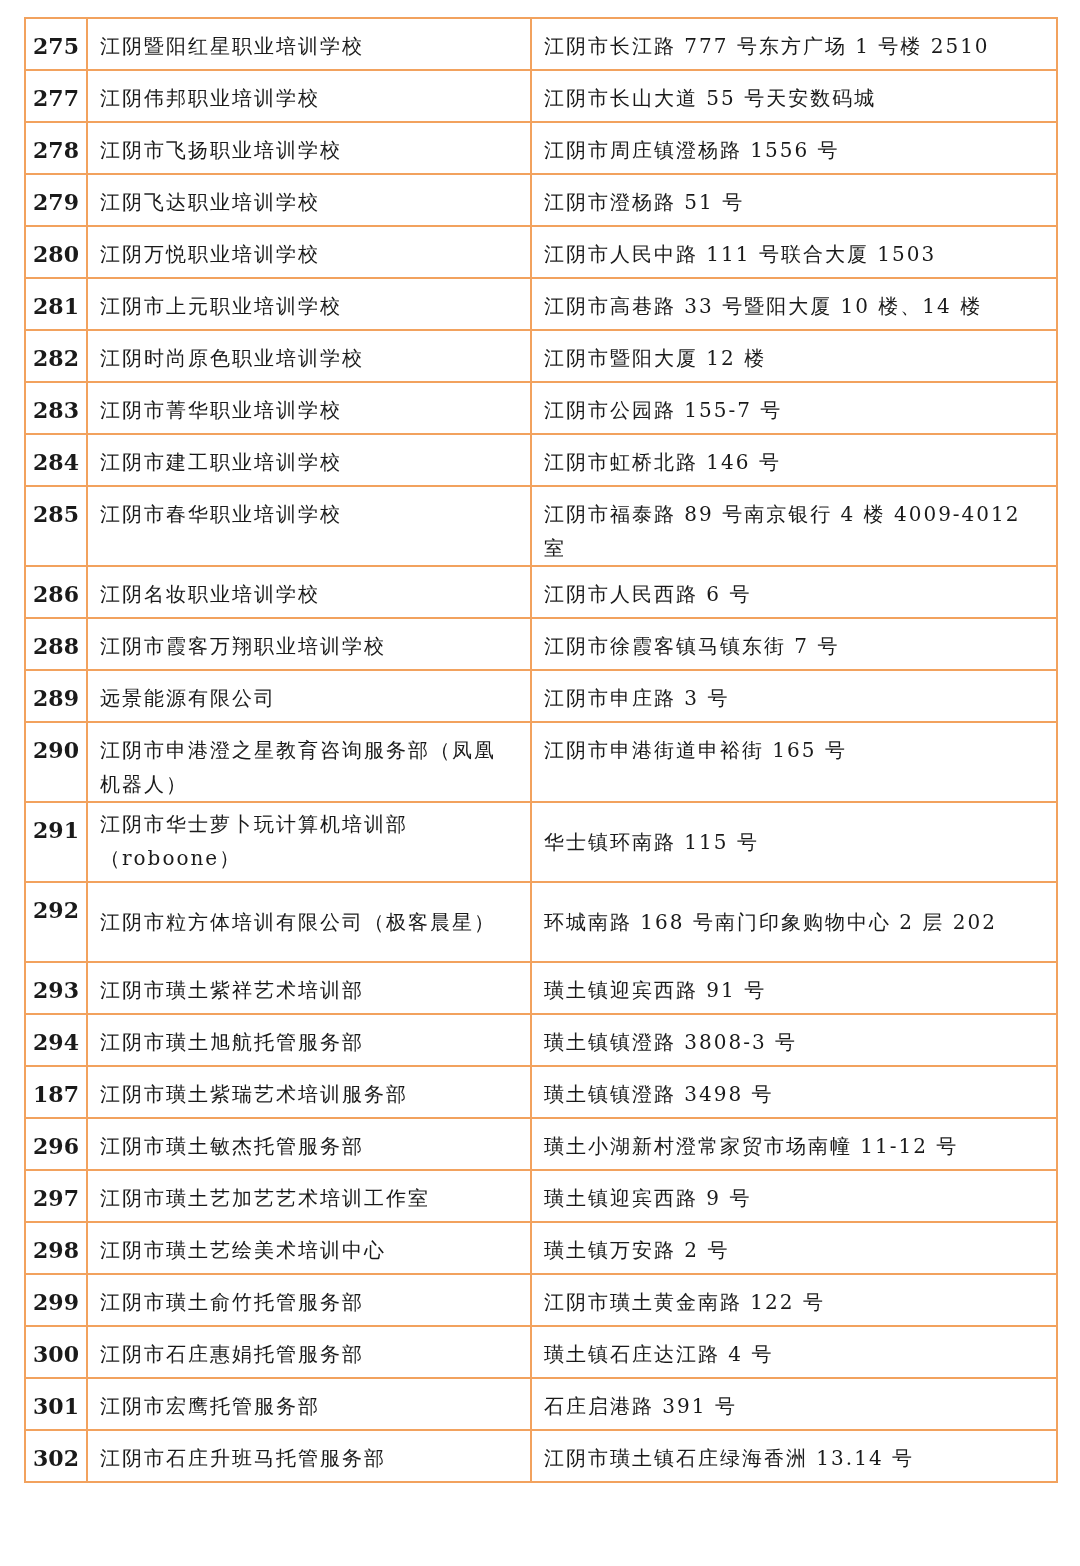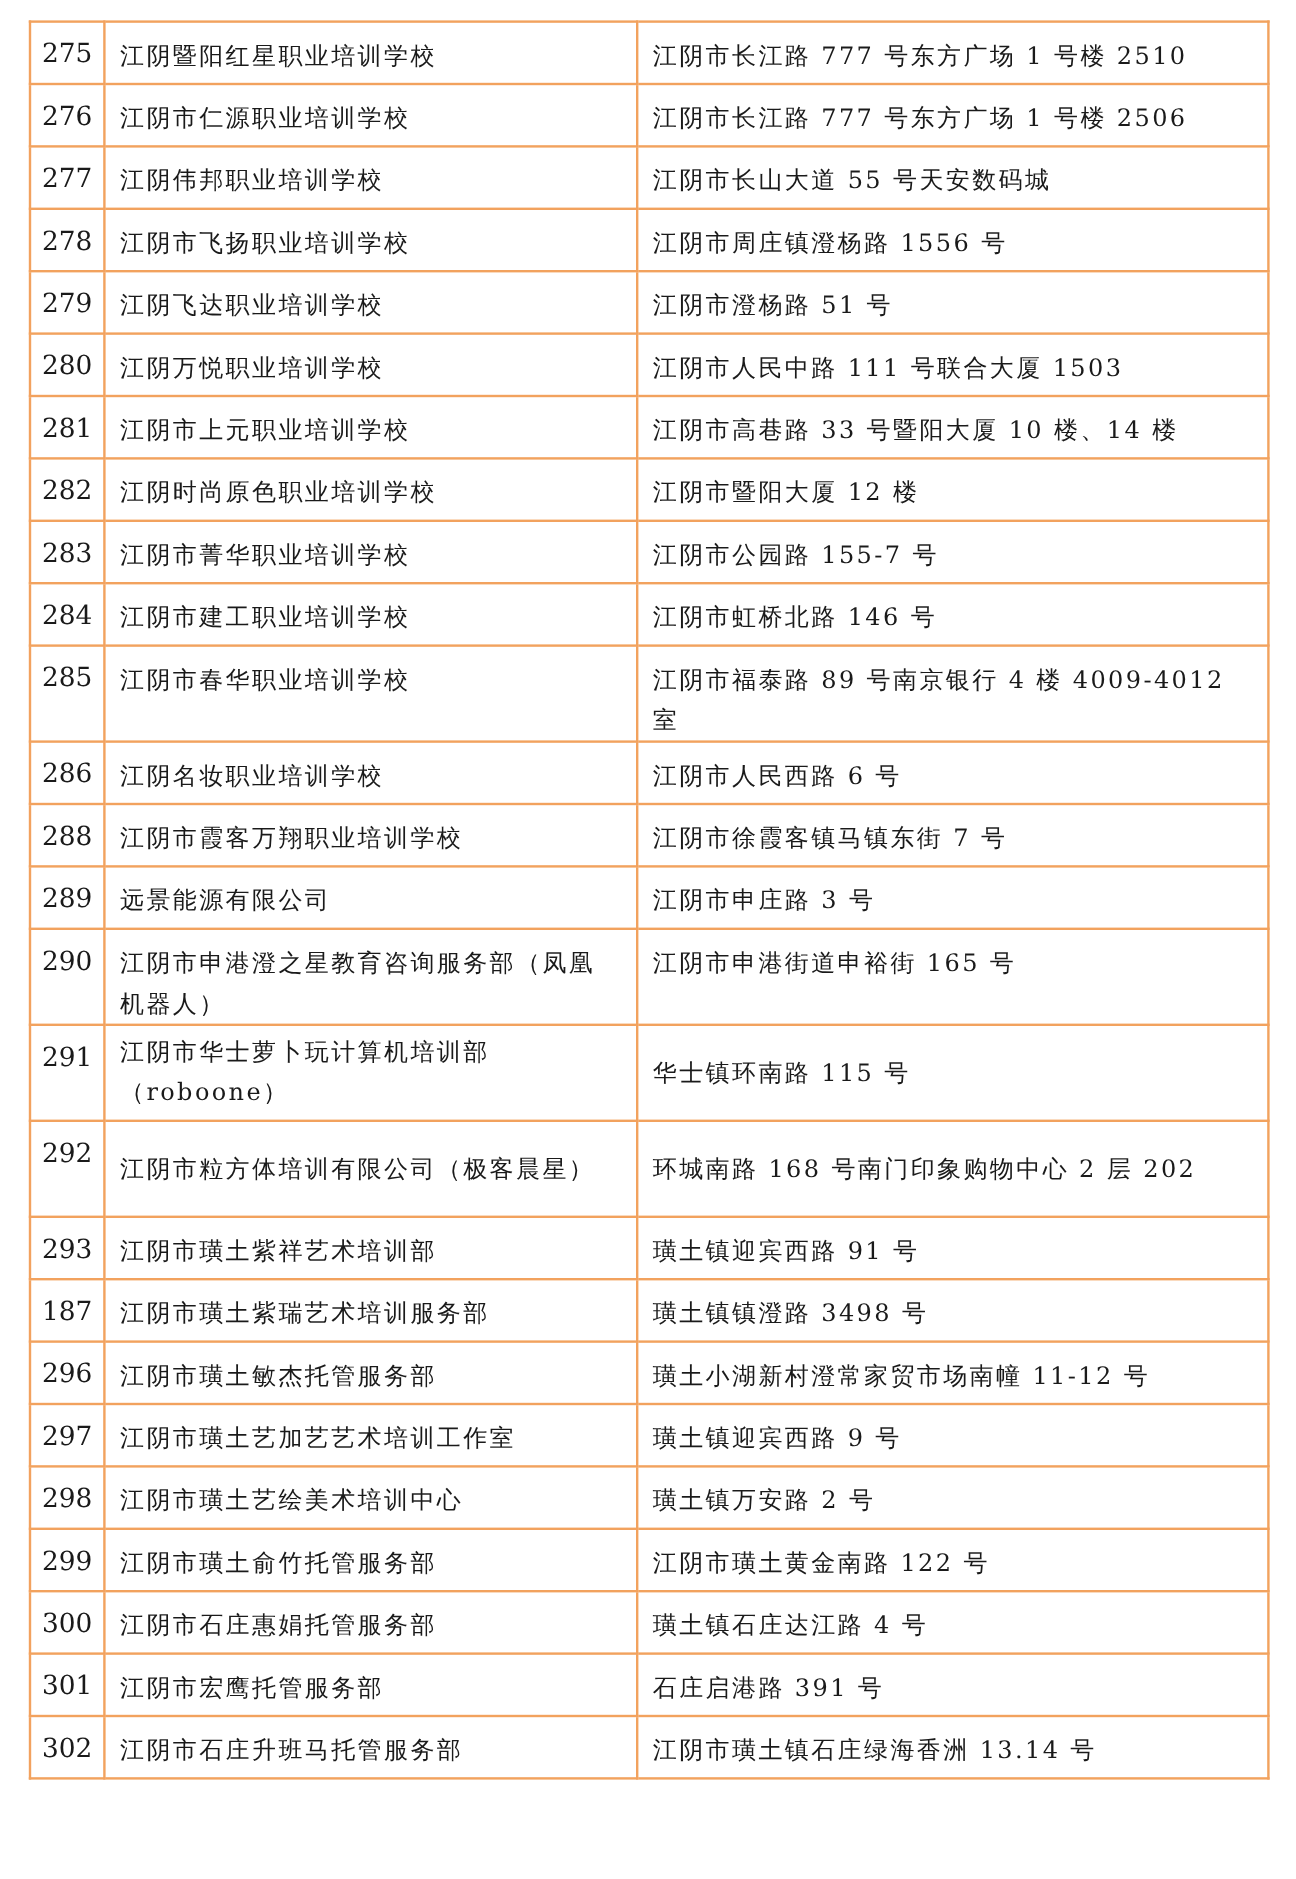--- a/index.html
+++ b/index.html
@@ -8,21 +8,21 @@
     position: absolute; left: 24px; top: 17px; width: 1032px;
     border-collapse: collapse; table-layout: fixed;
   }
   .tbl td {
     border: 2px solid #f2a25e;
     padding: 0;
     vertical-align: top;
     color: #1a1a1a;
     font-family: "DejaVu Serif", "Liberation Serif", serif;
   }
-  .c-no { width: 52px; text-align: center; font-family: "Liberation Serif", serif; font-weight: normal; font-size: 22px; }
+  .c-no { width: 52px; text-align: center; font-family: "Liberation Serif", serif; font-weight: bold; font-size: 22px; }
   .c-name { width: 442px; border-radius: 22px; }
   .c-addr { width: 520px; }
   .cell-inner { padding: 10px 10px 0 12px; font-size: 20px; line-height: 34px; letter-spacing: 2px; }
   .no-inner { padding-top: 10px; line-height: 34px; letter-spacing: 0; }
   tr.r1 { height: 52px; }
   tr.r2 { height: 80px; }
   .mid .cell-inner { padding-top: 0; }
   .mid td.c-addr, .mid td.c-name.vmid { vertical-align: middle; }
 </style>
 </head>
@@ -41,31 +41,20 @@
         </td>
         <td class="c-name">
           <div class="cell-inner">江阴暨阳红星职业培训学校</div>
         </td>
         <td class="c-addr">
           <div class="cell-inner">江阴市长江路 777 号东方广场 1 号楼 2510</div>
         </td>
       </tr>
       <tr class="r1">
         <td class="c-no">
-          <div class="no-inner">276</div>
-        </td>
-        <td class="c-name">
-          <div class="cell-inner">江阴市仁源职业培训学校</div>
-        </td>
-        <td class="c-addr">
-          <div class="cell-inner">江阴市长江路 777 号东方广场 1 号楼 2506</div>
-        </td>
-      </tr>
-      <tr class="r1">
-        <td class="c-no">
           <div class="no-inner">277</div>
         </td>
         <td class="c-name">
           <div class="cell-inner">江阴伟邦职业培训学校</div>
         </td>
         <td class="c-addr">
           <div class="cell-inner">江阴市长山大道 55 号天安数码城</div>
         </td>
       </tr>
       <tr class="r1">
@@ -234,20 +223,31 @@
         </td>
         <td class="c-name">
           <div class="cell-inner">江阴市璜土紫祥艺术培训部</div>
         </td>
         <td class="c-addr">
           <div class="cell-inner">璜土镇迎宾西路 91 号</div>
         </td>
       </tr>
       <tr class="r1">
         <td class="c-no">
+          <div class="no-inner">294</div>
+        </td>
+        <td class="c-name">
+          <div class="cell-inner">江阴市璜土旭航托管服务部</div>
+        </td>
+        <td class="c-addr">
+          <div class="cell-inner">璜土镇镇澄路 3808-3 号</div>
+        </td>
+      </tr>
+      <tr class="r1">
+        <td class="c-no">
           <div class="no-inner">187</div>
         </td>
         <td class="c-name">
           <div class="cell-inner">江阴市璜土紫瑞艺术培训服务部</div>
         </td>
         <td class="c-addr">
           <div class="cell-inner">璜土镇镇澄路 3498 号</div>
         </td>
       </tr>
       <tr class="r1">

